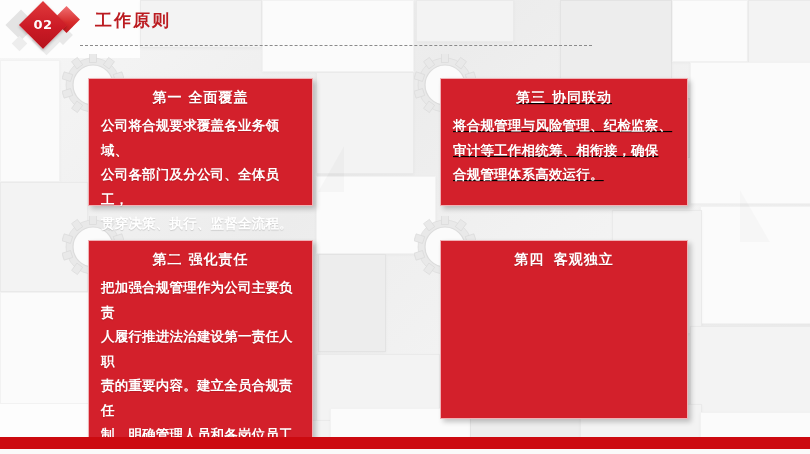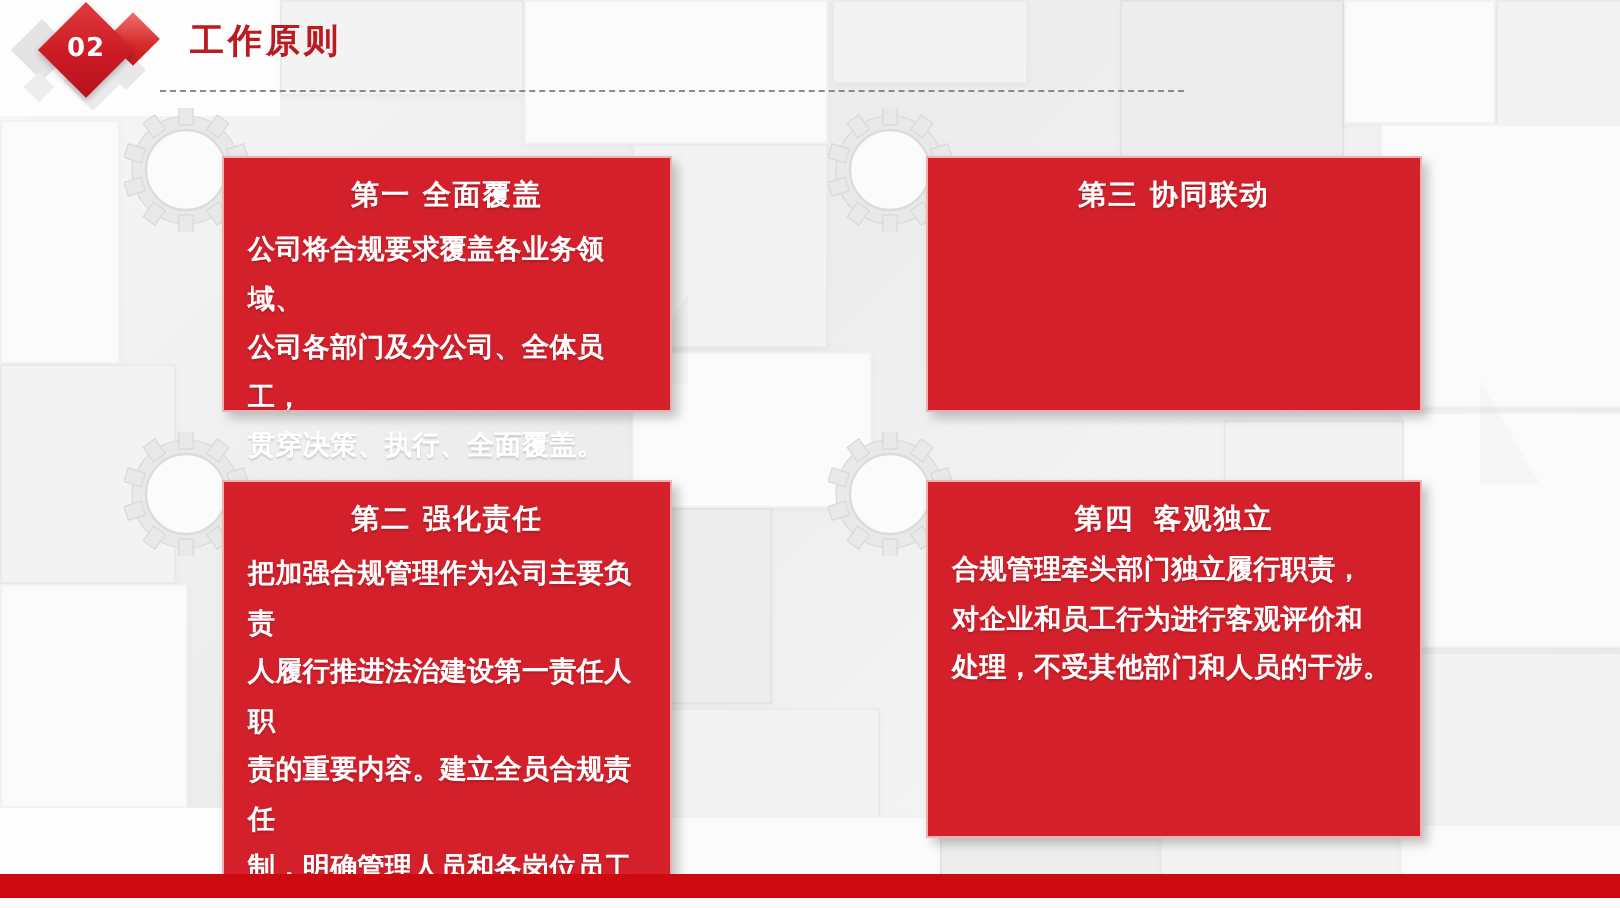--- a/index.html
+++ b/index.html
@@ -57,40 +57,39 @@
     border-top:1px dashed #8b8b8b;
   }
 
   
   .card{
     position:absolute;
     background:#d3202b;
     box-shadow:3px 3px 5px rgba(0,0,0,.22);
     border:1px solid rgba(255,255,255,.65);
     box-sizing:border-box;
-    margin-left:23px;
   }
   .card .title{
     text-align:center;color:#ffffff;font-weight:bold;
     font-size:14px;letter-spacing:1px;
     margin:10px 0 6px 0;
     text-shadow:0 1px 1px rgba(0,0,0,.18);
   }
   .card .body{
     color:#ffffff;font-weight:bold;font-size:13.5px;
     line-height:1.82;letter-spacing:.2px;
     padding:0 10px 8px 12px;
     text-shadow:0 1px 1px rgba(0,0,0,.15);
     white-space:pre-line;
   }
 
   
   #card1{left:88px;top:78px;width:225px;height:128px;}
   #card2{left:88px;top:240px;width:225px;height:229px;}
-  #card3{left:440px;top:78px;width:248px;height:128px;}
+  #card3{left:440px;top:78px;width:248px;height:128px;text-decoration:underline;}
   #card4{left:440px;top:240px;width:248px;height:179px;font-family:Liberation Mono, monospace;}
 
   
   .gear{position:absolute;width:62px;height:62px;}
   #gear1{left:62px;top:54px;}
   #gear2{left:62px;top:216px;}
   #gear3{left:414px;top:54px;}
   #gear4{left:414px;top:216px;}
 
   
@@ -241,38 +240,38 @@
         </g>
       </g>
       <circle r="20" fill="#fbfbfb" stroke="#dcdcdc" stroke-width="1.2"></circle>
     </g>
   </svg>
 
   <div class="card" id="card1">
     <div class="title">第一  全面覆盖</div>
     <div class="body">公司将合规要求覆盖各业务领域、
 公司各部门及分公司、全体员工，
-贯穿决策、执行、全面覆盖。</div>
+贯穿决策、执行、监督全流程。</div>
   </div>
 
   <div class="card" id="card2">
     <div class="title">第二  强化责任</div>
     <div class="body">把加强合规管理作为公司主要负责
 人履行推进法治建设第一责任人职
 责的重要内容。建立全员合规责任
 制，明确管理人员和各岗位员工的
 合规责任并督促有效落实。</div>
   </div>
 
   <div class="card" id="card3">
     <div class="title">第三  协同联动</div>
+    <div class="body">将合规管理与风险管理、纪检监察、
+审计等工作相统筹、相衔接，确保
+合规管理体系高效运行。</div>
   </div>
 
   <div class="card" id="card4">
     <div class="title">第四  客观独立</div>
-    <div class="body">合规管理牵头部门独立履行职责，
-对企业和员工行为进行客观评价和
-处理，不受其他部门和人员的干涉。</div>
   </div>
 
   <div class="bottombar"></div>
   <div class="bottomwhite"></div>
 </div>
 
 </body></html>

